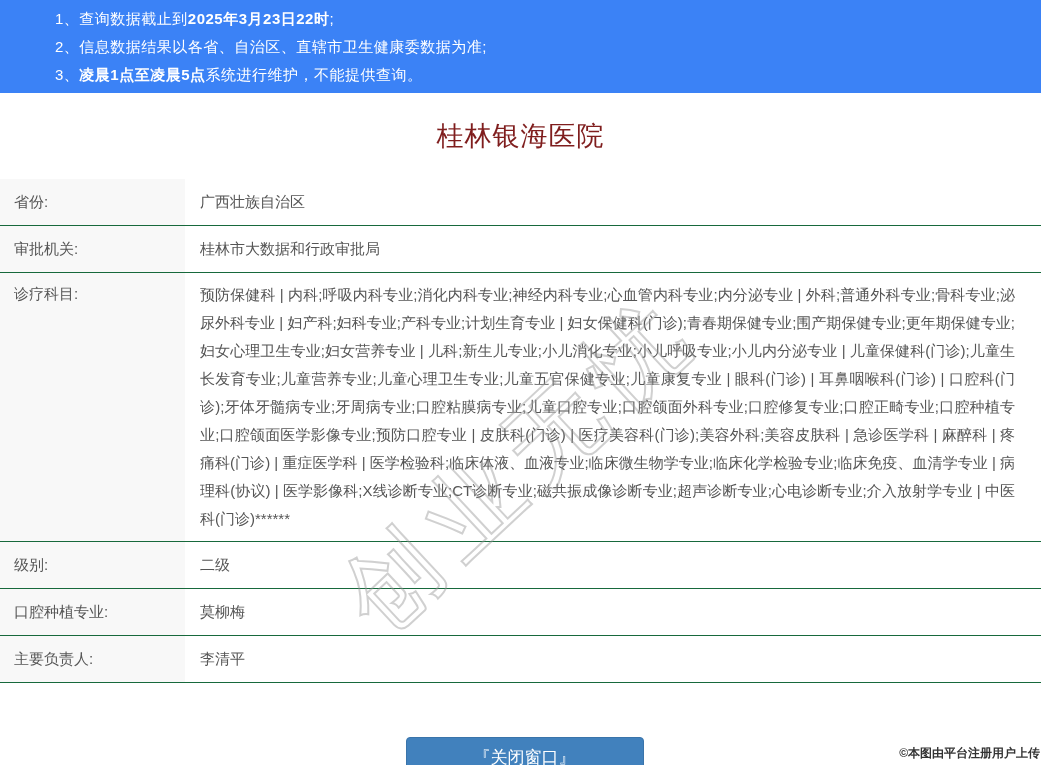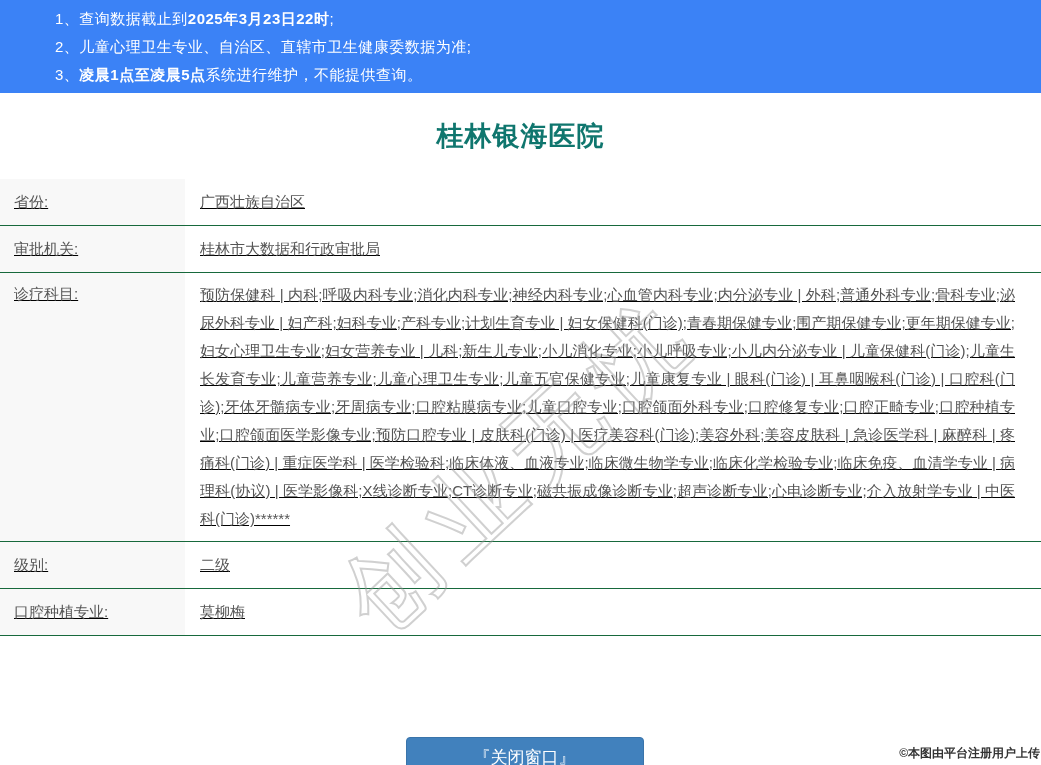--- a/index.html
+++ b/index.html
@@ -23,33 +23,33 @@
     line-height: 28px;
     letter-spacing: 0.5px;
     white-space: nowrap;
   }
   .notice-line strong { font-weight: bold; }
 
   
   .title-wrap { height: 86px; display: flex; align-items: center; justify-content: center; }
   .hospital-title {
     font-size: 27px;
-    color: #0f766e;
-    font-weight: 700;
+    color: #7f1d1d;
+    font-weight: 400;
     letter-spacing: 1px;
   }
 
   
   table.info-table {
     width: 100%;
     border-collapse: collapse;
     table-layout: fixed;
   }
   table.info-table col.c-label { width: 185px; }
-  table.info-table tr { border-bottom: 1px solid #17693c; text-decoration: underline; }
+  table.info-table tr { border-bottom: 1px solid #17693c; }
   table.info-table td {
     font-size: 15px;
     color: #555555;
     vertical-align: top;
   }
   td.cell-label {
     background: #f8f8f8;
     padding: 13px 0 13px 14px;
     line-height: 20px;
   }
@@ -118,21 +118,21 @@
     margin-left: 33px;
   }
 </style>
 </head>
 <body>
 
 <div class="page">
 
   <div class="notice-bar">
     <div class="notice-line"><span>1、</span><span>查询数据截止到</span><strong>2025年3月23日22时</strong><span>;</span></div>
-    <div class="notice-line"><span>2、</span><span>儿童心理卫生专业、自治区、直辖市卫生健康委数据为准;</span><strong></strong><span></span></div>
+    <div class="notice-line"><span>2、</span><span>信息数据结果以各省、自治区、直辖市卫生健康委数据为准;</span><strong></strong><span></span></div>
     <div class="notice-line"><span>3、</span><span></span><strong>凌晨1点至凌晨5点</strong><span>系统进行维护，不能提供查询。</span></div>
   </div>
 
   <div class="title-wrap">
     <div class="hospital-title">桂林银海医院</div>
   </div>
 
   <table class="info-table">
     <colgroup>
         <col class="c-label">
@@ -152,20 +152,24 @@
         <td class="cell-value">预防保健科 | 内科;呼吸内科专业;消化内科专业;神经内科专业;心血管内科专业;内分泌专业 | 外科;普通外科专业;骨科专业;泌尿外科专业 | 妇产科;妇科专业;产科专业;计划生育专业 | 妇女保健科(门诊);青春期保健专业;围产期保健专业;更年期保健专业;妇女心理卫生专业;妇女营养专业 | 儿科;新生儿专业;小儿消化专业;小儿呼吸专业;小儿内分泌专业 | 儿童保健科(门诊);儿童生长发育专业;儿童营养专业;儿童心理卫生专业;儿童五官保健专业;儿童康复专业 | 眼科(门诊) | 耳鼻咽喉科(门诊) | 口腔科(门诊);牙体牙髓病专业;牙周病专业;口腔粘膜病专业;儿童口腔专业;口腔颌面外科专业;口腔修复专业;口腔正畸专业;口腔种植专业;口腔颌面医学影像专业;预防口腔专业 | 皮肤科(门诊) | 医疗美容科(门诊);美容外科;美容皮肤科 | 急诊医学科 | 麻醉科 | 疼痛科(门诊) | 重症医学科 | 医学检验科;临床体液、血液专业;临床微生物学专业;临床化学检验专业;临床免疫、血清学专业 | 病理科(协议) | 医学影像科;X线诊断专业;CT诊断专业;磁共振成像诊断专业;超声诊断专业;心电诊断专业;介入放射学专业 | 中医科(门诊)******</td>
       </tr>
       <tr>
         <td class="cell-label">级别:</td>
         <td class="cell-value">二级</td>
       </tr>
       <tr>
         <td class="cell-label">口腔种植专业:</td>
         <td class="cell-value">莫柳梅</td>
       </tr>
+      <tr>
+        <td class="cell-label">主要负责人:</td>
+        <td class="cell-value">李清平</td>
+      </tr>
     </tbody>
   </table>
 
   <div class="watermark">
     <span>创业无忧</span>
   </div>
 
   <div class="footer-bar">
     <button class="close-button">『关闭窗口』</button>
     <div class="attribution">©本图由平台注册用户上传</div>

